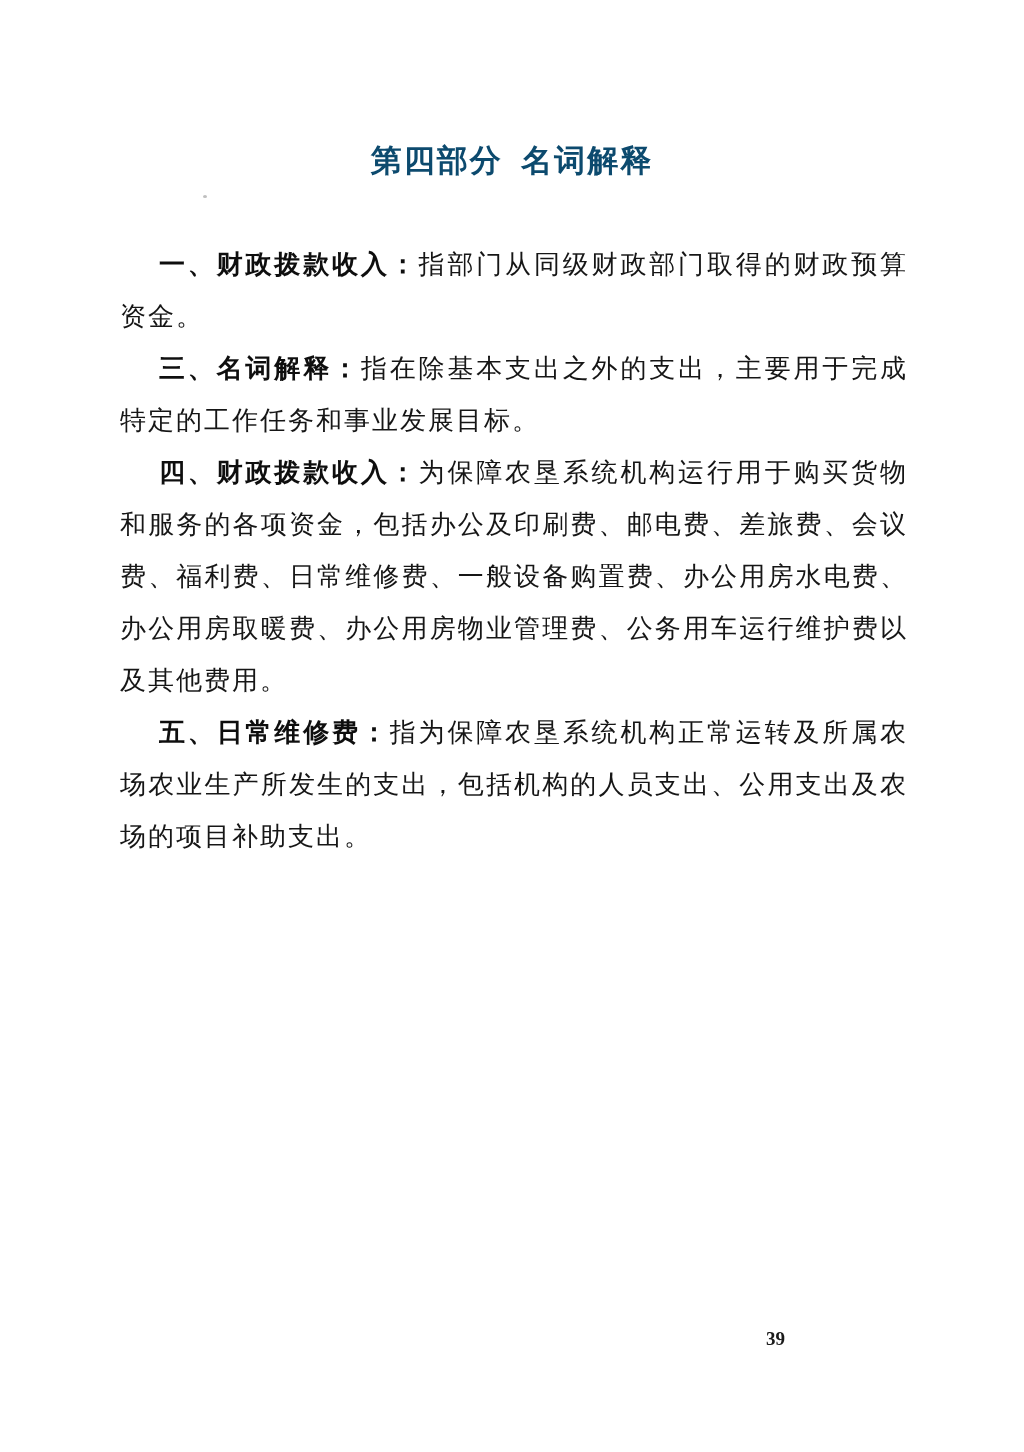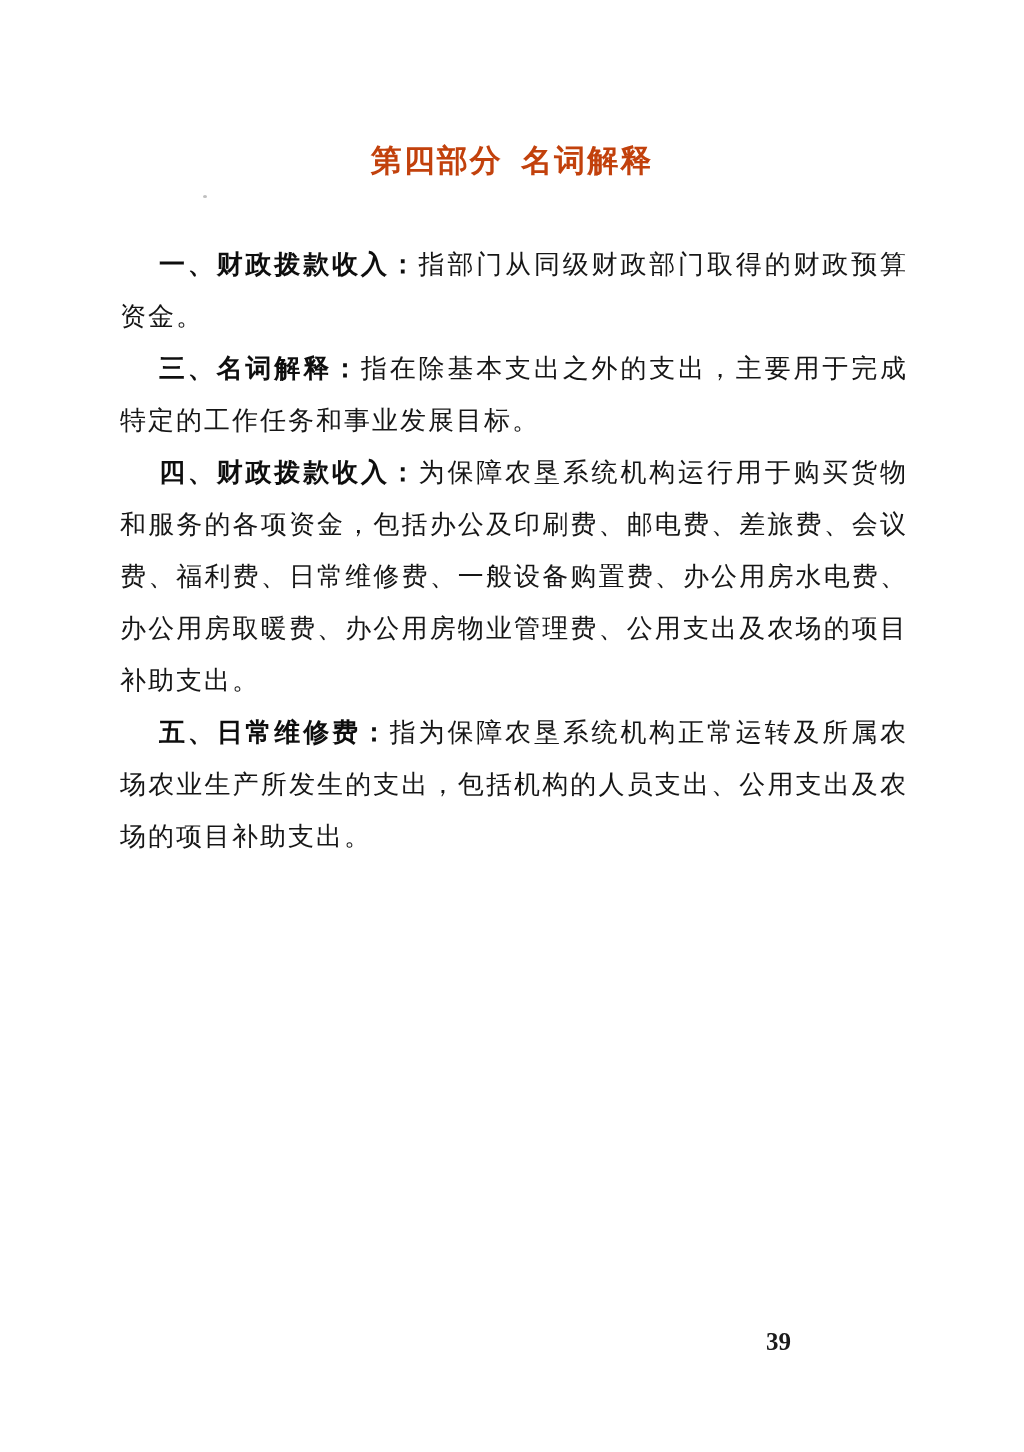--- a/index.html
+++ b/index.html
@@ -19,21 +19,21 @@
   .title {
     margin: 0;
     padding-top: 141px;
     text-align: center;
     font-family: "Liberation Sans", sans-serif;
     font-weight: 700;
     font-size: 31px;
     line-height: 40px;
     letter-spacing: 2px;
     word-spacing: 8px;
-    color: #c2410c;
+    color: #0c4a6e;
   }
   .content {
     width: 788px;
     margin: 58px 0 0 120px;
   }
   .content p {
     margin: 0;
     font-size: 26px;
     line-height: 52px;
     letter-spacing: 2px;
@@ -46,21 +46,21 @@
     font-family: Liberation Serif, serif;
     font-weight: 700;
     color: #0e0e0e;
   }
   .page-number {
     position: absolute;
     left: 766px;
     top: 1328px;
     font-family: "Liberation Serif", serif;
     font-weight: 700;
-    font-size: 25px;
+    font-size: 19px;
     color: #1a1a1a;
   }
   .speckle {
     position: absolute;
     left: 203px;
     top: 195px;
     width: 4px;
     height: 3px;
     border-radius: 50%;
     background: #8a8a8a;
@@ -76,21 +76,21 @@
 
   <div class="speckle"></div>
 
   <div class="content">
 
     <p><span class="lead">一、财政拨款收入：</span><span>指部门从同级财政部门取得的财政预算资金。</span></p>
 
 
     <p><span class="lead">三、名词解释：</span><span>指在除基本支出之外的支出，主要用于完成特定的工作任务和事业发展目标。</span></p>
 
-    <p><span class="lead">四、财政拨款收入：</span><span>为保障农垦系统机构运行用于购买货物和服务的各项资金，包括办公及印刷费、邮电费、差旅费、会议费、福利费、日常维修费、一般设备购置费、办公用房水电费、办公用房取暖费、办公用房物业管理费、公用支出及农场的项目补助支出。</span></p>
+    <p><span class="lead">四、财政拨款收入：</span><span>为保障农垦系统机构运行用于购买货物和服务的各项资金，包括办公及印刷费、邮电费、差旅费、会议费、福利费、日常维修费、一般设备购置费、办公用房水电费、办公用房取暖费、办公用房物业管理费、公务用车运行维护费以及其他费用。</span></p>
 
     <p><span class="lead">五、日常维修费：</span><span>指为保障农垦系统机构正常运转及所属农场农业生产所发生的支出，包括机构的人员支出、公用支出及农场的项目补助支出。</span></p>
 
   </div>
 
   <div class="page-number">39</div>
 
 </div>
 
 </body></html>

